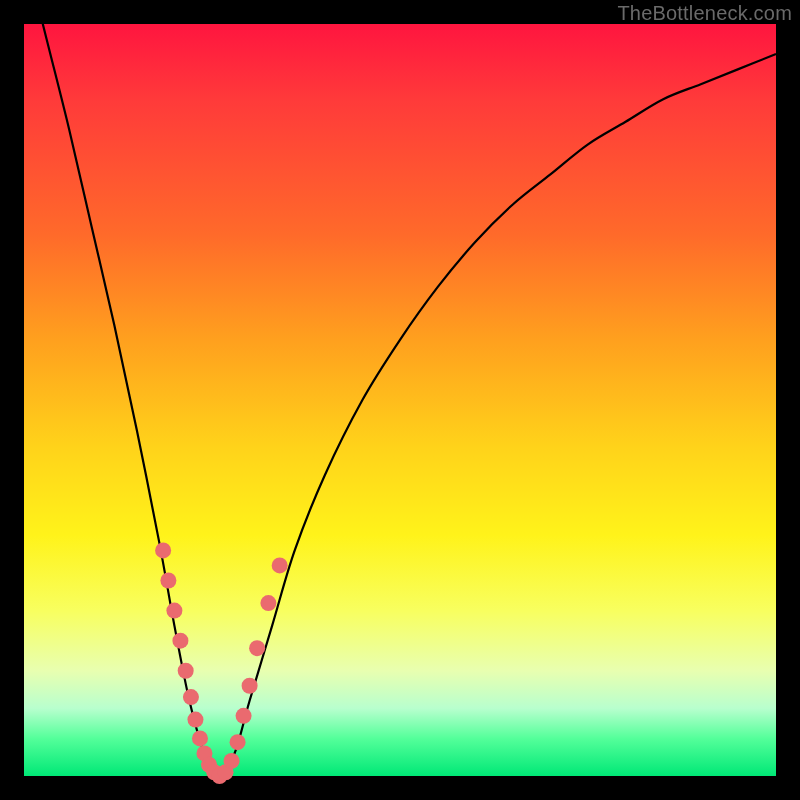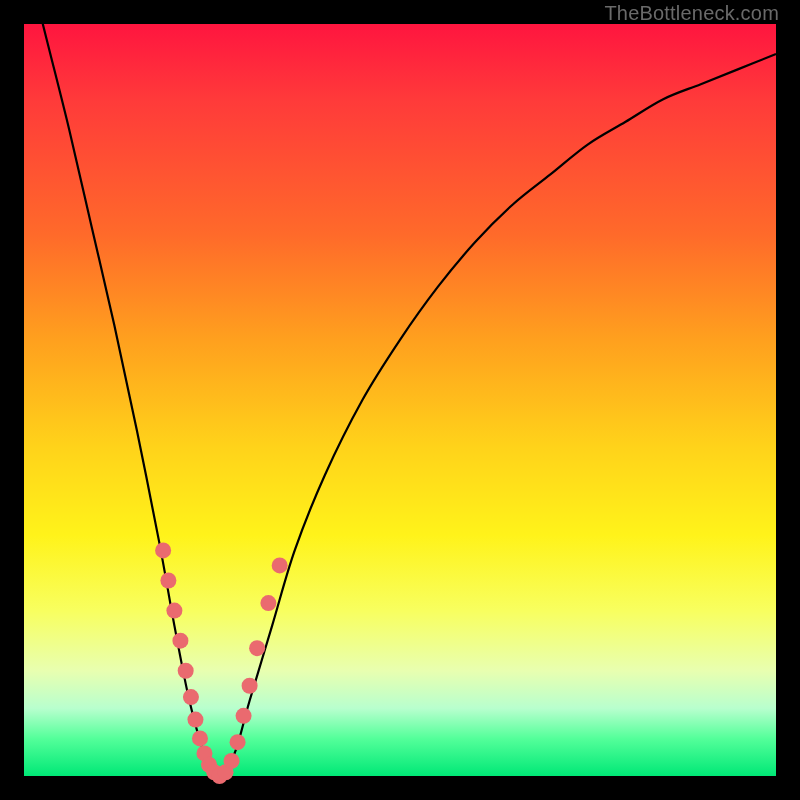--- a/index.html
+++ b/index.html
@@ -35,21 +35,21 @@
       #fff31a 68%,
       #f8ff5f 78%,
       #e8ffb0 86%,
       #b8ffce 91%,
       #54ff9a 95%,
       #00e876 100%);
   }
   .watermark {
     position: absolute;
     top: 2px;
-    right: 21px;
+    right: 8px;
     color: #6a6a6a;
     font-size: 20px;
     font-weight: 400;
     letter-spacing: 0.2px;
     user-select: none;
   }
   svg.curve {
     position: absolute;
     left: 0;
     top: 0;

